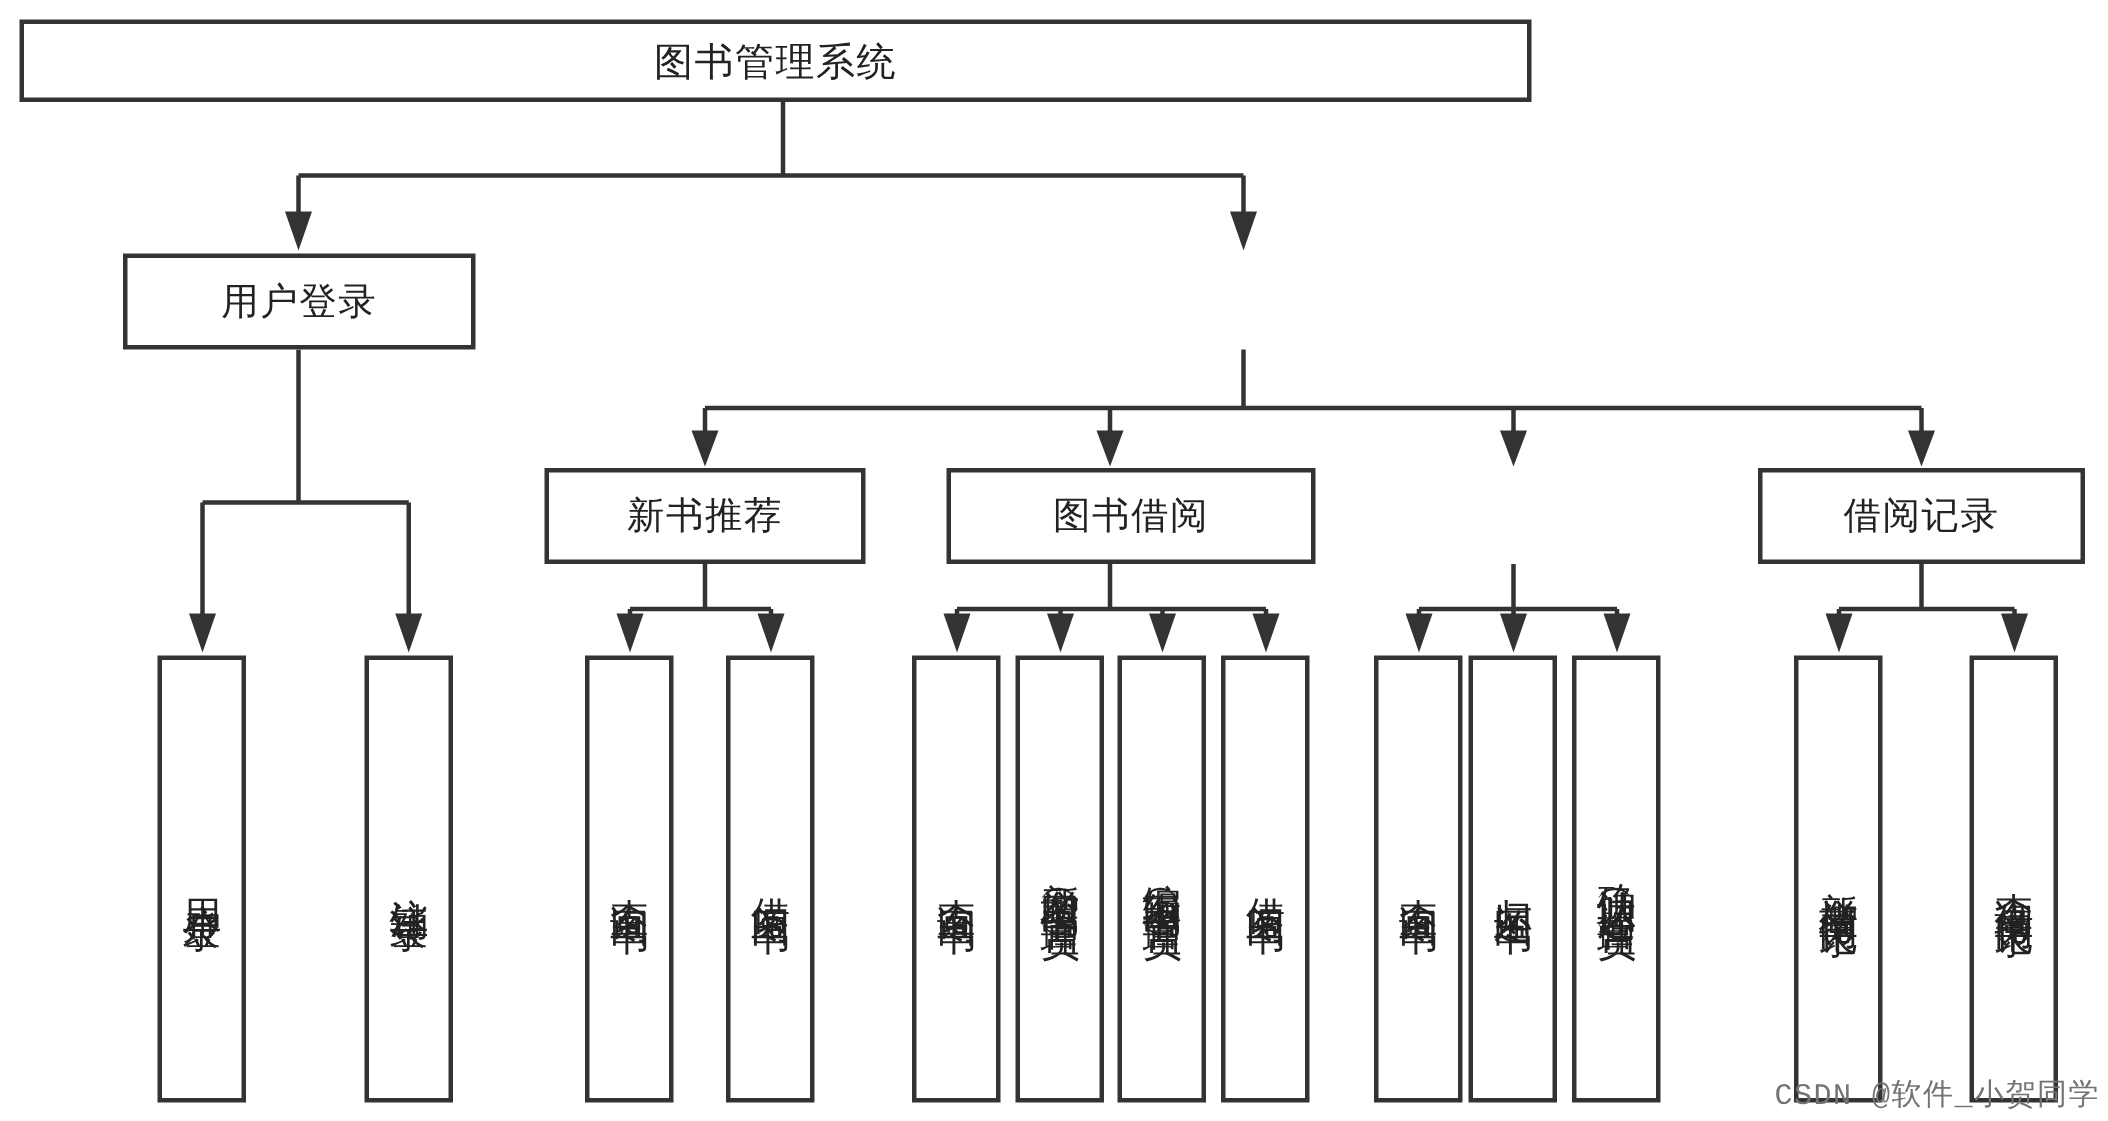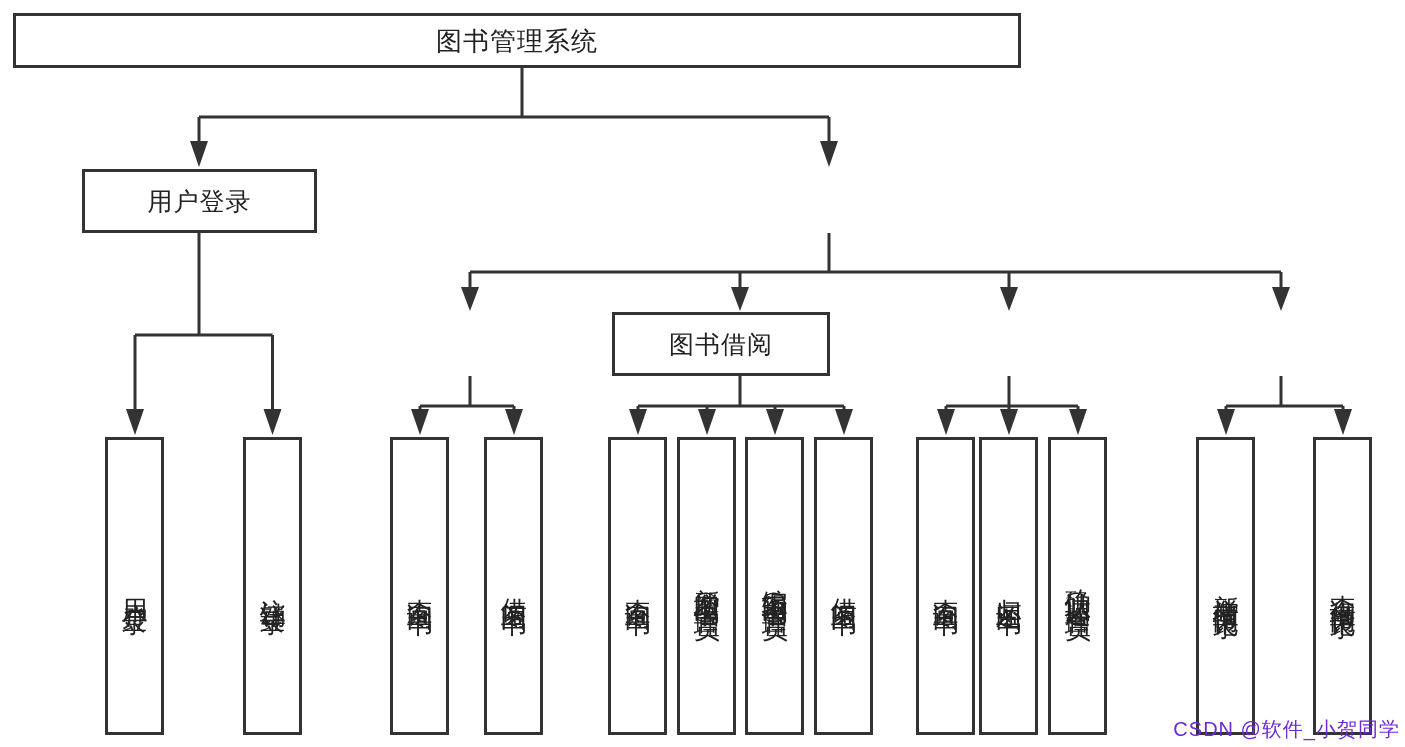--- a/index.html
+++ b/index.html
@@ -65,23 +65,24 @@
     line-height: 1.05;
     color: #222222;
     white-space: nowrap;
   }
   .watermark {
     position: absolute;
     right: 5px;
     bottom: 4px;
     font-size: 20px;
     letter-spacing: 1px;
-    color: #6d28d9;
+    color: #737373;
     white-space: nowrap;
     z-index: 5;
+    font-family: Liberation Mono, monospace;
   }
 </style>
 </head>
 <body>
 
 <div class="stage">
 
   <svg class="connectors" viewBox="0 0 1405 747" xmlns="http://www.w3.org/2000/svg">
 
     <path d="M522 68 V117 M199 117 H829 M199 117 V142 M829 117 V142"></path>
@@ -119,22 +120,28 @@
   </svg>
 
   <div class="box root" style="left:13px; top:13px; width:1008px; height:55px;">
     <span class="hlabel">图书管理系统</span>
   </div>
 
   <div class="box" style="left:82px; top:169px; width:235px; height:64px;">
     <span class="hlabel">用户登录</span>
   </div>
 
-  <div class="box" style="left:612px; top:312px; width:218px; height:64px;">
+  <div class="box" style="left:363px; top:312px; width:214px; height:64px;">
+    <span class="hlabel">新书推荐</span>
+  </div>
+  <div class="box" style="left:631px; top:312px; width:246px; height:64px;">
     <span class="hlabel">图书借阅</span>
+  </div>
+  <div class="box" style="left:1172px; top:312px; width:218px; height:64px;">
+    <span class="hlabel">借阅记录</span>
   </div>
 
   <div class="box leaf" style="left:105px; top:437px;">
     <span class="vlabel">用户登录</span>
   </div>
   <div class="box leaf" style="left:243px; top:437px;">
     <span class="vlabel">注销登录</span>
   </div>
 
   <div class="box leaf" style="left:390px; top:437px;">

